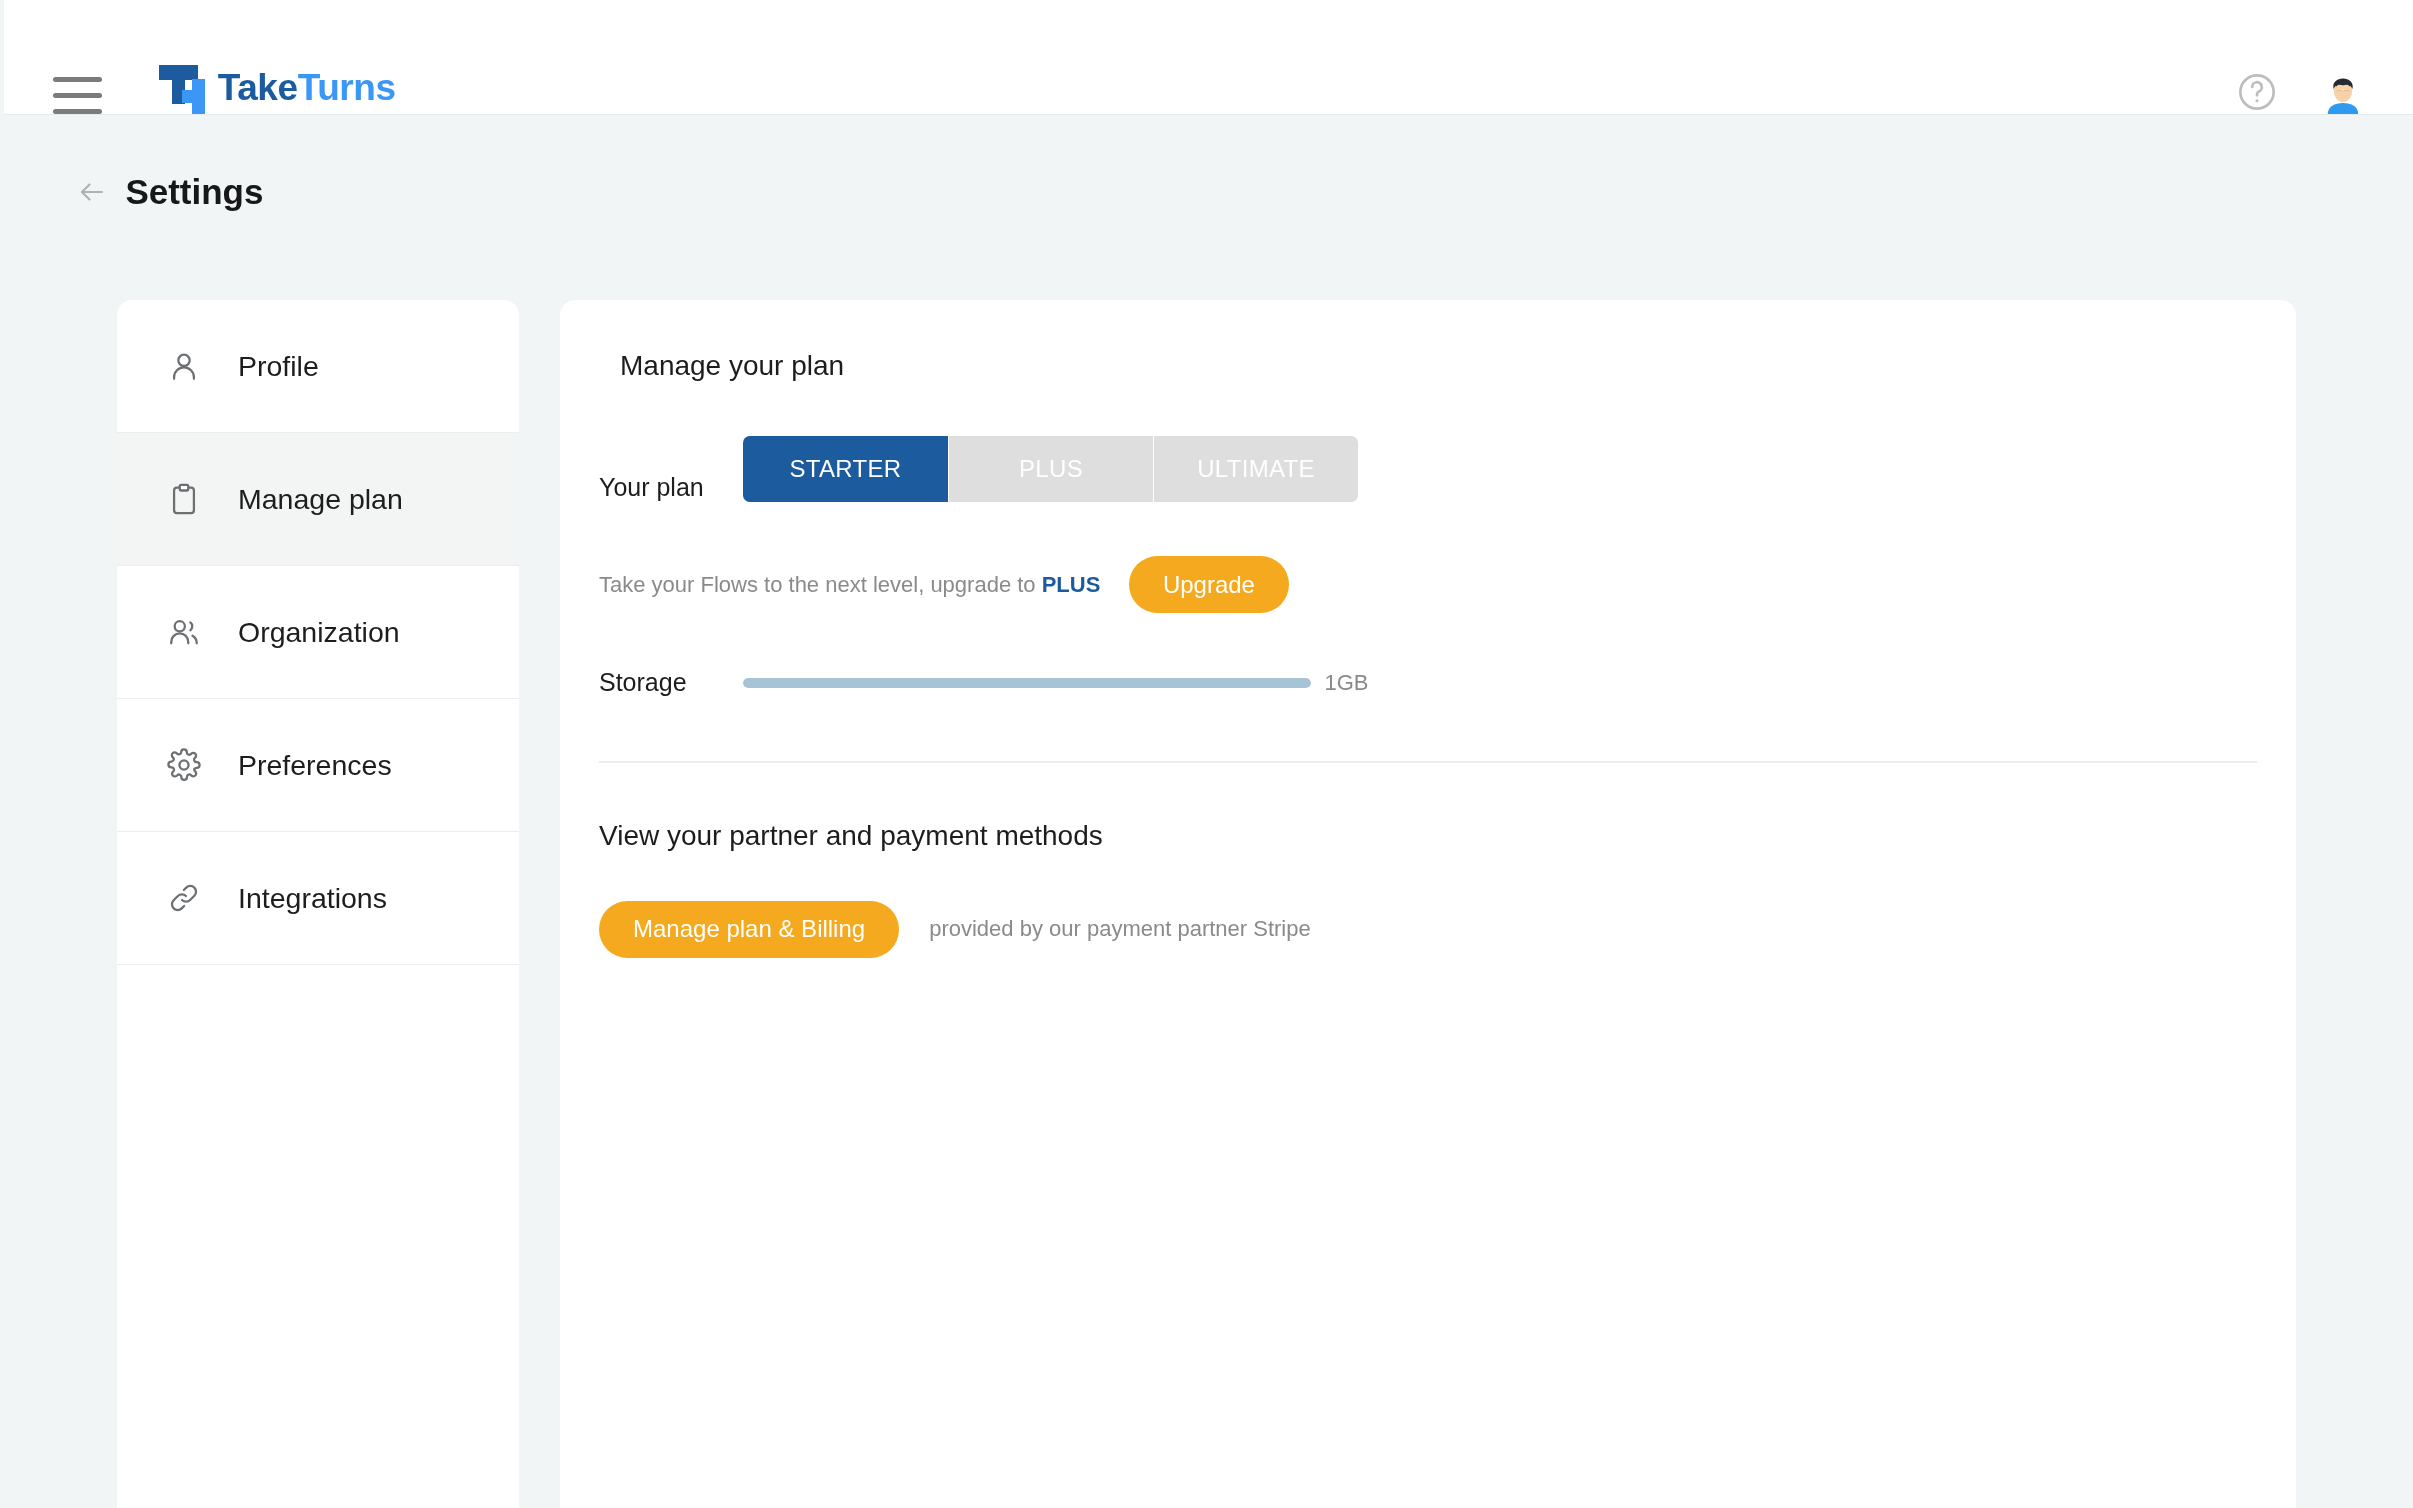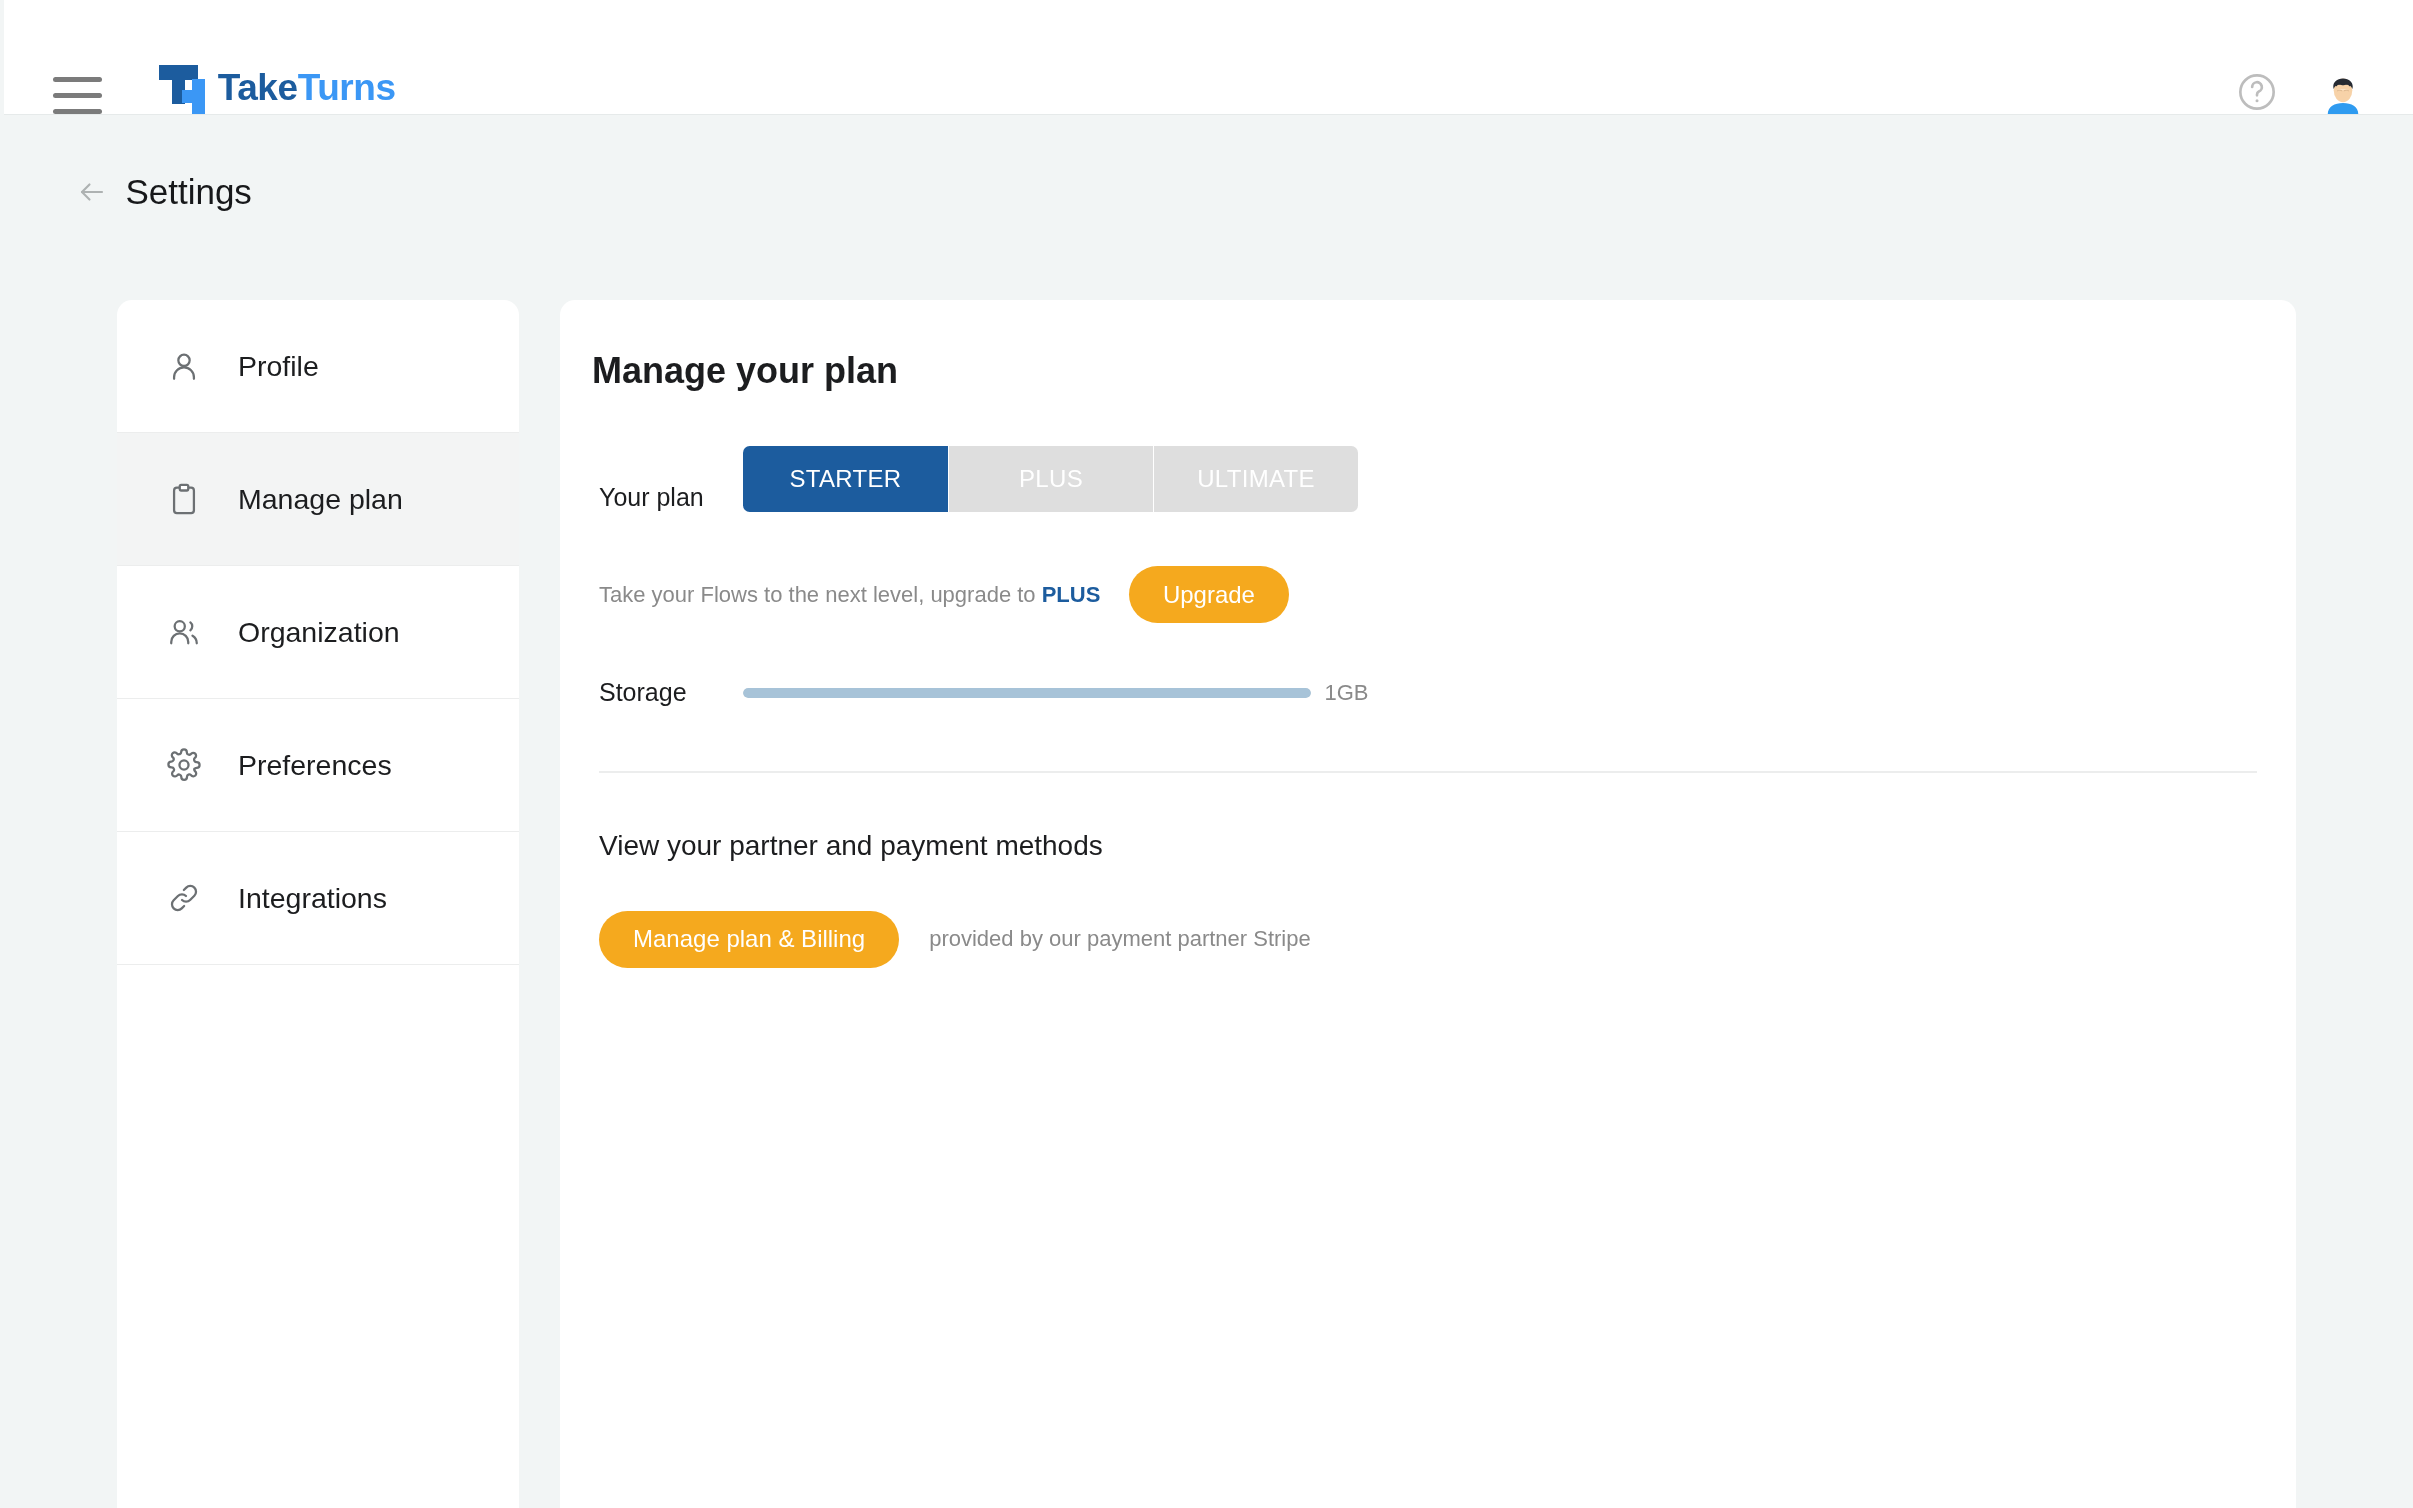--- a/index.html
+++ b/index.html
@@ -51,21 +51,21 @@
     width: 44px; height: 44px; border-radius: 3.4px;
     overflow: hidden; cursor: pointer;
   }
 
   
   .page-header {
     position: absolute; top: 172px; left: 77px;
     display: flex; align-items: center; gap: 18.4px;
   }
   .back-arrow { width: 30px; height: 30px; cursor: pointer; }
-  .page-title { font-size: 35px; color: #17181a; font-weight: 400; }
+  .page-title { font-size: 35px; color: #17181a; font-weight: 700; }
 
   
   .sidebar-card {
     position: absolute; top: 300px; left: 117px;
     width: 402px; height: 1208px;
     background: #ffffff;
     border-radius: 15px 15px 0 0;
     overflow: hidden;
   }
   .nav-item {
@@ -84,22 +84,22 @@
   .nav-label { font-size: 28.5px; color: #1c1d1f; }
 
   .main-card {
     position: absolute; top: 300px; left: 560px;
     width: 1736px; height: 1208px;
     background: #ffffff;
     border-radius: 15px 15px 0 0;
     padding: 50px 0 0 0;
   }
   .section-title {
-    font-size: 36px; color: #1c1d1f; font-weight: 700;
-    margin-left: 32px;
+    font-size: 28px; color: #1c1d1f; font-weight: 400;
+    margin-left: 60px;
   }
 
   .plan-row {
     display: flex; align-items: flex-end;
     margin: 54px 0 0 39px;
   }
   .plan-row-label {
     font-size: 25px; color: #1c1d1f;
     width: 144px;
   }

